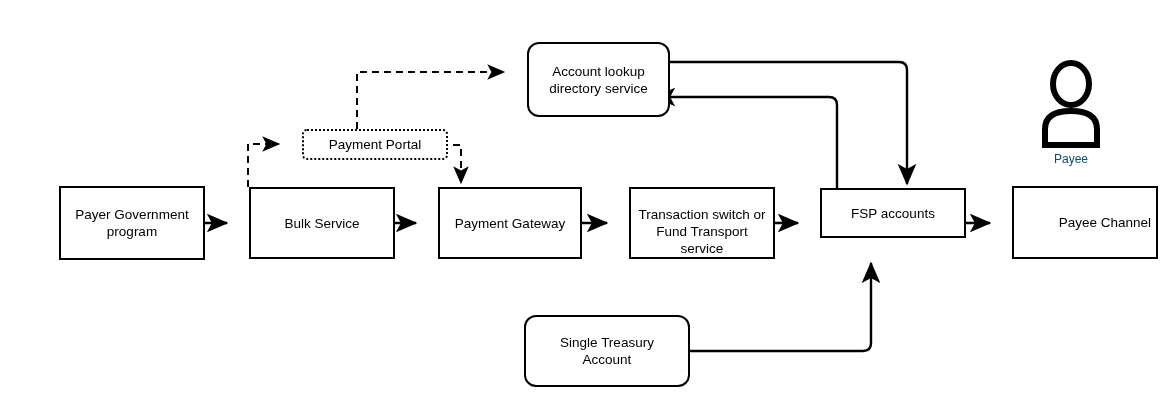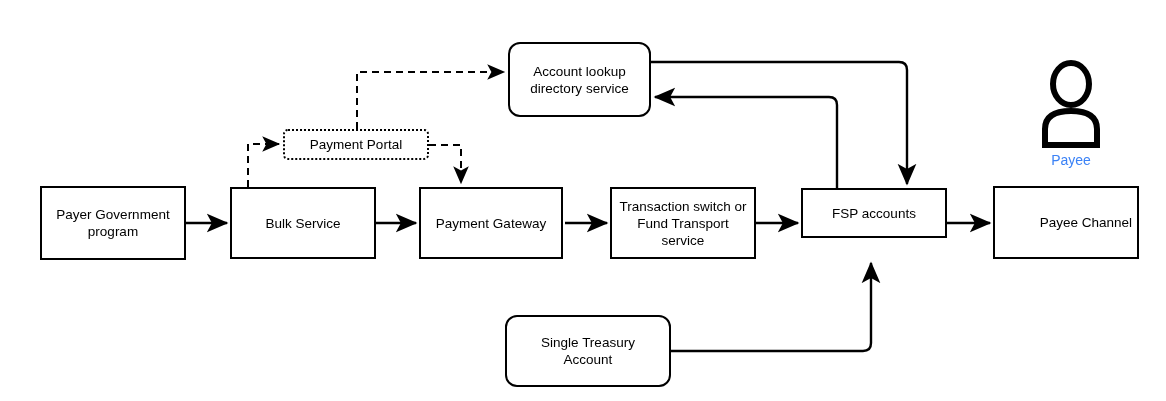--- a/index.html
+++ b/index.html
@@ -27,20 +27,21 @@
     box-sizing: border-box;
     display: flex;
     align-items: center;
     justify-content: center;
     text-align: center;
     color: #000000;
     font-size: 13.5px;
     line-height: 17px;
     background: #ffffff;
     z-index: 3;
+    margin-left: 19px;
   }
   .node.rect {
     border: 2px solid #000000;
   }
   .node.rounded {
     border: 2px solid #000000;
     border-radius: 12px;
   }
   .node.dotted {
     border: 2px dotted #000000;
@@ -51,22 +52,22 @@
     white-space: pre-line;
   }
   .actor-wrap {
     position: absolute;
     z-index: 3;
     display: flex;
     flex-direction: column;
     align-items: center;
   }
   .actor-caption {
-    font-size: 14px;
-    color: #3b82f6;
+    font-size: 12px;
+    color: #0c4a6e;
     margin-top: 4px;
   }
 </style>
 </head>
 <body>
 
 <div id="canvas">
 
   <svg id="svg-layer" viewBox="0 0 1166 401" xmlns="http://www.w3.org/2000/svg">
     <defs>
@@ -129,21 +130,21 @@
   </div>
 
   <div class="node rect" style="left:230px; top:187px; width:146px; height:72px;">
     <span class="node-label">Bulk Service</span>
   </div>
 
   <div class="node rect" style="left:419px; top:187px; width:144px; height:72px;">
     <span class="node-label">Payment Gateway</span>
   </div>
 
-  <div class="node rect" style="left:610px; top:187px; width:146px; height:72px;">
+  <div class="node rect" style="left:610px; top:187px; width:146px; height:72px;align-items:flex-end;">
     <span class="node-label">Transaction switch or
 Fund Transport
 service</span>
   </div>
 
   <div class="node rect" style="left:801px; top:188px; width:146px; height:50px;">
     <span class="node-label">FSP accounts</span>
   </div>
 
   <div class="node rect" style="left:993px; top:186px; width:146px; height:73px;justify-content:flex-end;">

